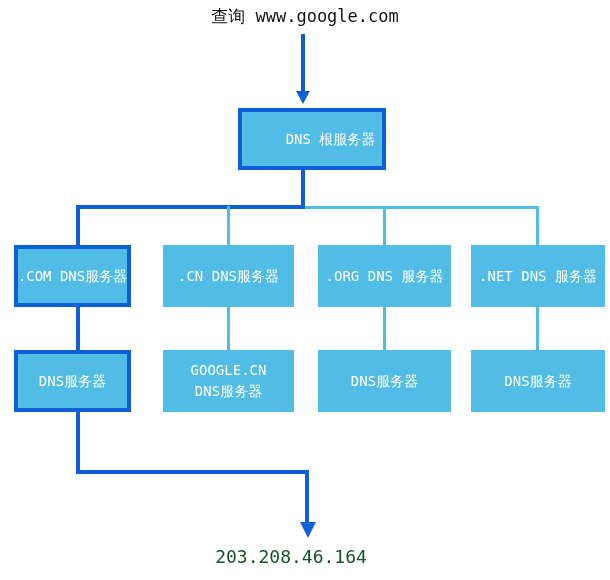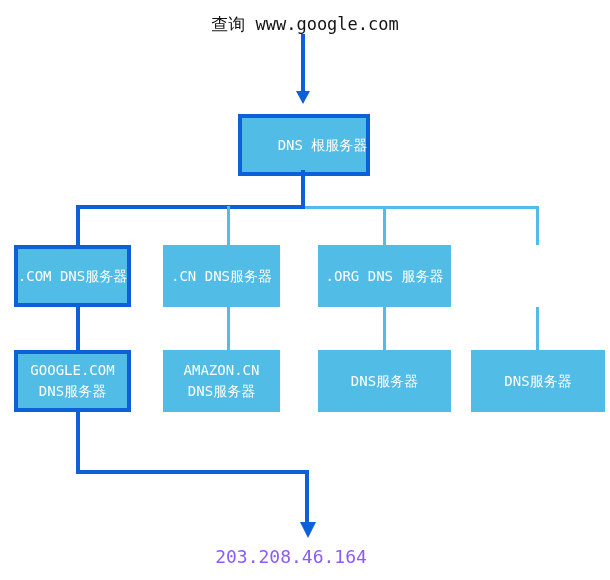--- a/index.html
+++ b/index.html
@@ -17,52 +17,51 @@
   }
   .abs { position: absolute; }
 
   .query-title {
     left: 0; top: 5px; width: 610px;
     text-align: center;
     font-size: 17px;
     color: #141414;
     letter-spacing: 0px;
     white-space: pre;
-    margin-top: 8px;
   }
   .result-ip {
     left: 0; top: 546px; width: 582px;
     text-align: center;
     font-size: 18px;
-    color: #8b5cf6;
+    color: #14532d;
     white-space: pre;
   }
 
   
   .node {
     box-sizing: border-box;
     background: #51bce5;
     color: #ffffff;
     display: flex;
     flex-direction: column;
     align-items: center;
     justify-content: center;
     font-size: 14px;
     line-height: 21px;
     text-align: center;
     white-space: pre;
   }
   .node.hl { border: 4px solid #0d60d8; }
 
-  .root-node { left: 238px; top: 114px; width: 132px; height: 62px; padding-left: 37px; }
+  .root-node { left: 238px; top: 108px; width: 148px; height: 62px; padding-left: 37px; }
 
   .r1 { top: 245px; height: 62px; }
   .r2 { top: 350px; height: 62px; }
   .c1 { left: 14px;  width: 117px; }
-  .c2 { left: 163px; width: 117px; }
+  .c2 { left: 163px; width: 131px; }
   .c3 { left: 318px; width: 133px; text-align: center; }
   .c4 { left: 471px; width: 134px; }
 
   
   .line-dark  { background: #0d60d8; }
   .line-light { background: #51bce5; }
 
   .arrowhead-dark {
     width: 0; height: 0;
     border-left: 7px solid transparent;
@@ -96,32 +95,34 @@
 
   <div class="abs node hl r1 c1">
     <span>.COM DNS服务器</span>
   </div>
   <div class="abs node r1 c2">
     <span>.CN DNS服务器</span>
   </div>
   <div class="abs node r1 c3">
     <span>.ORG DNS 服务器</span>
   </div>
+  <div class="abs node r1 c4">
+    <span>.NET DNS 服务器</span>
+  </div>
 
   <div class="abs line-dark" style="left:76px;  top:307px; width:4px; height:43px;"></div>
   <div class="abs line-light" style="left:227px; top:307px; width:3px; height:43px;"></div>
   <div class="abs line-light" style="left:383px; top:307px; width:3px; height:43px;"></div>
   <div class="abs line-light" style="left:536px; top:307px; width:3px; height:43px;"></div>
 
   <div class="abs node hl r2 c1">
-    <span>GOOGLE.COM</span>
     <span>DNS服务器</span>
   </div>
   <div class="abs node r2 c2">
-    <span>AMAZON.CN</span>
+    <span>GOOGLE.CN</span>
     <span>DNS服务器</span>
   </div>
   <div class="abs node r2 c3">
     <span>DNS服务器</span>
   </div>
   <div class="abs node r2 c4">
     <span>DNS服务器</span>
   </div>
 
   <div class="abs line-dark" style="left:76px; top:412px; width:4px; height:62px;"></div>

